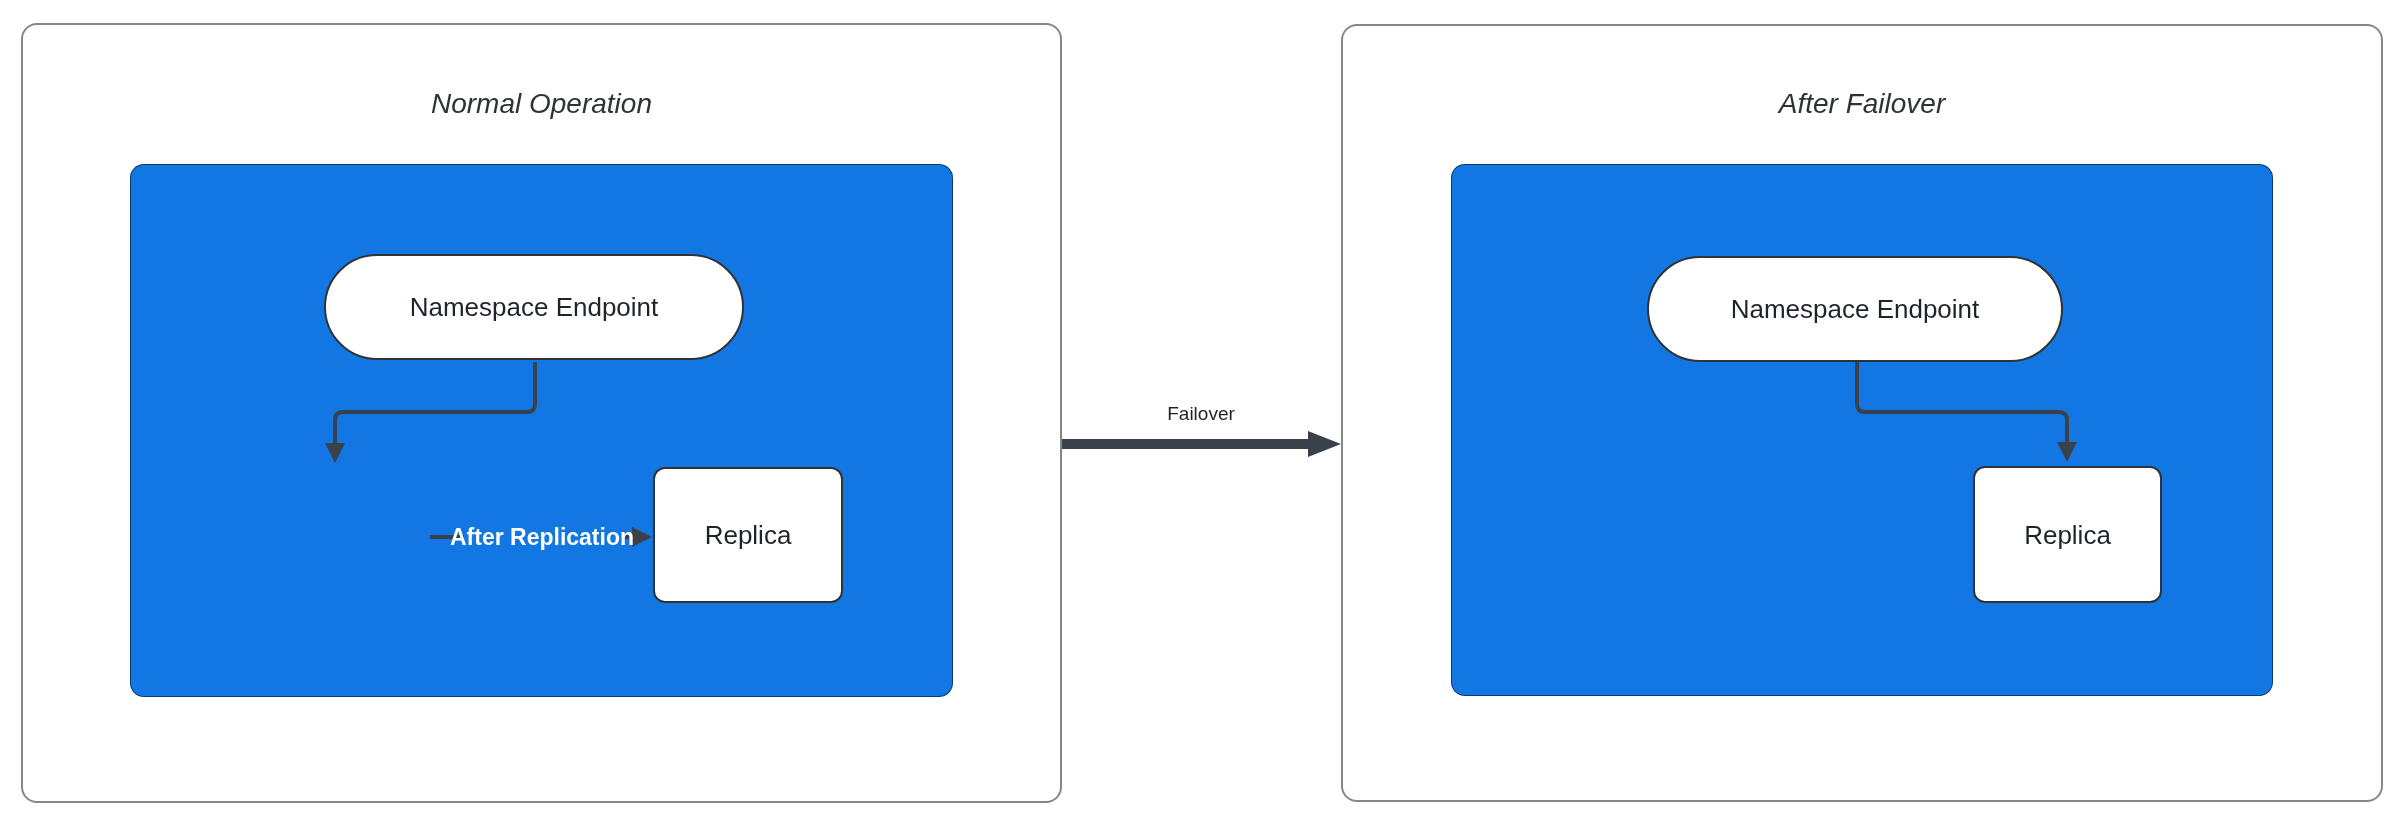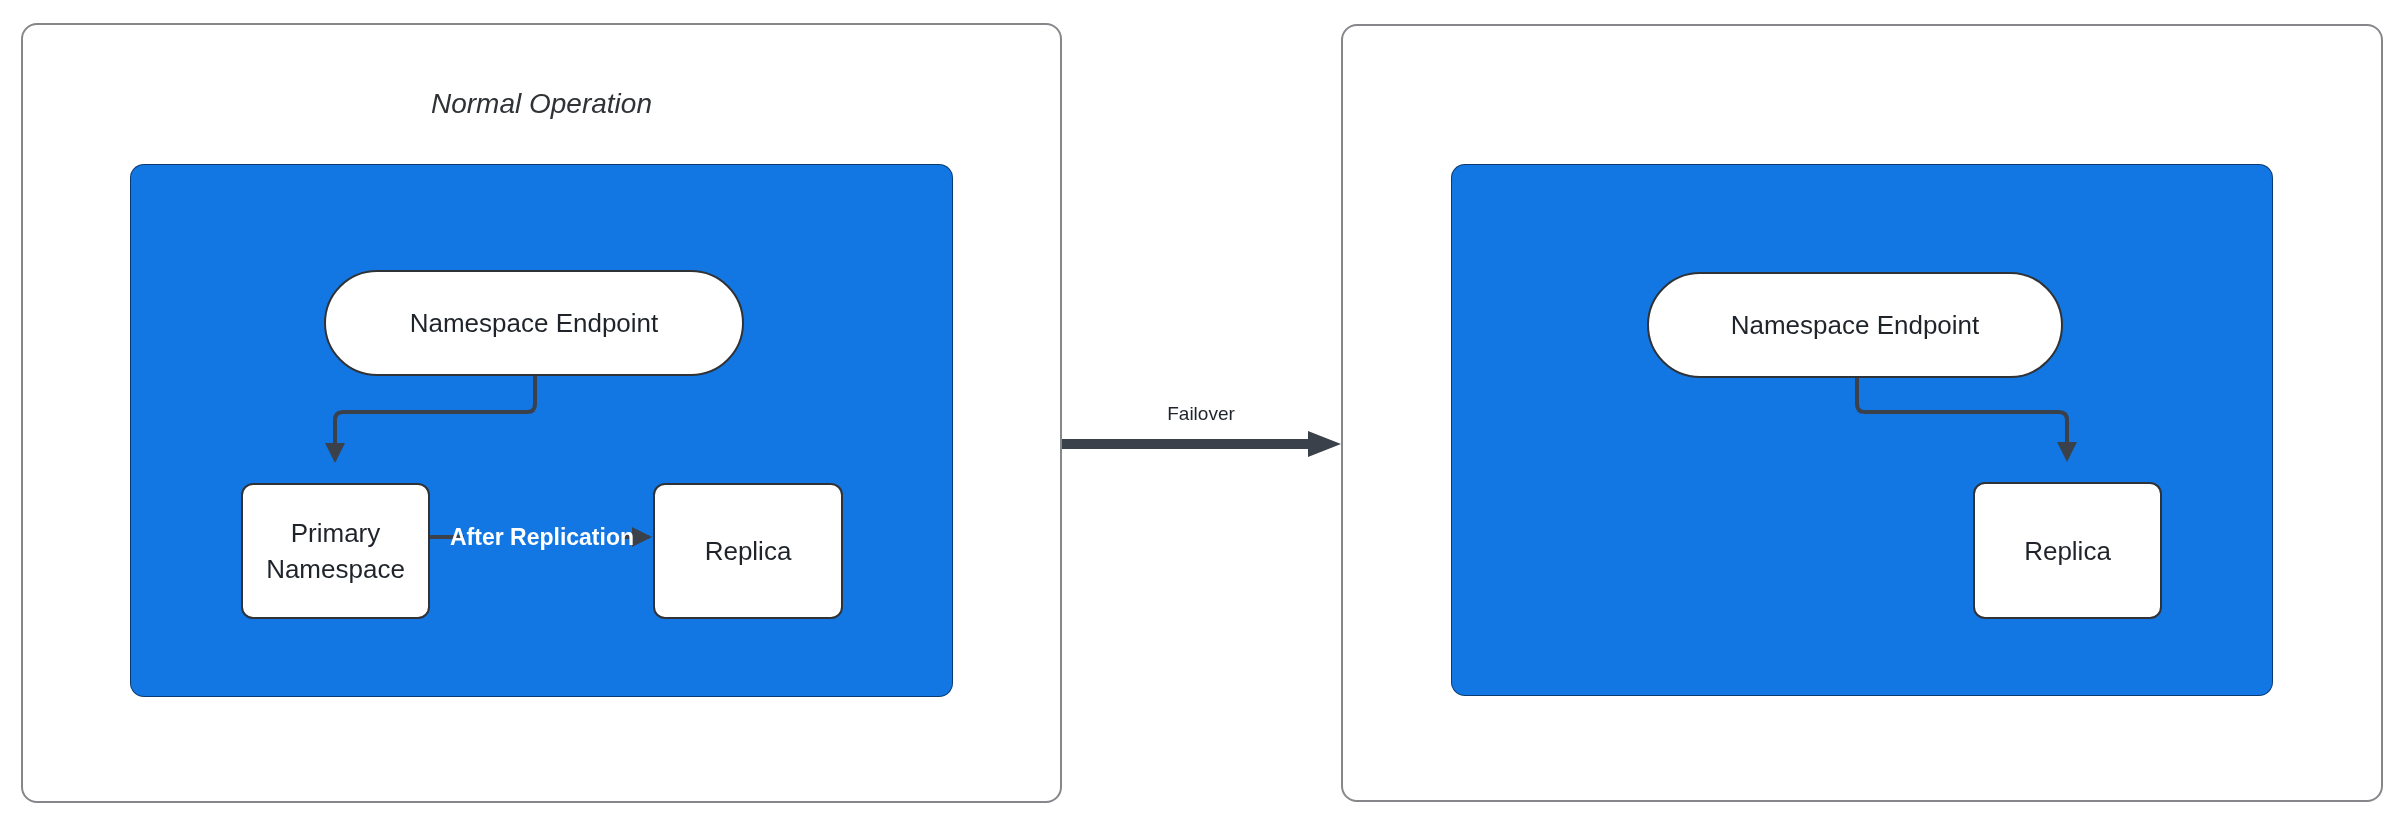--- a/index.html
+++ b/index.html
@@ -27,23 +27,23 @@
 
   .container-rect{position:absolute;background:var(--container-fill);border:1px solid rgba(0,0,0,0.5);border-radius:14px;box-sizing:border-box;z-index:1;}
   .container-left{left:130px;top:164px;width:823px;height:533px;}
   .container-right{left:1451px;top:164px;width:822px;height:532px;}
 
   svg.edges{position:absolute;left:0;top:0;width:2407px;height:828px;z-index:5;}
   .edge-path{stroke:var(--edge);stroke-width:4;fill:none;stroke-linejoin:round;}
   .edge-thick{stroke:var(--edge);stroke-width:10;fill:none;}
   .arrow-fill{fill:var(--edge);}
 
-  .node{position:absolute;display:flex;align-items:center;justify-content:center;text-align:center;
+  .node{position:absolute;display:flex;align-items:center;justify-content:center;
         background:var(--node-fill);border:2px solid var(--node-border);box-sizing:border-box;
-        color:var(--node-text);font-size:26px;line-height:36px;z-index:10;margin-top:16px;}
+        color:var(--node-text);font-size:26px;line-height:36px;z-index:10;}
   .stadium{border-radius:53px;}
   .rect{border-radius:12px;padding:0 14px;}
 
   .stadium-left{left:324px;top:254px;width:420px;height:106px;}
   .primary-left{left:241px;top:467px;width:189px;height:136px;}
   .replica-left{left:653px;top:467px;width:190px;height:136px;}
 
   .stadium-right{left:1647px;top:256px;width:416px;height:106px;}
   .recovering-right{left:1562px;top:466px;width:189px;height:138px;background:var(--disabled-fill);color:var(--disabled-text);font-style:italic;}
   .replica-right{left:1973px;top:466px;width:189px;height:137px;}
@@ -55,20 +55,21 @@
 </head>
 <body>
 
 <div class="stage">
 
   <div class="panel panel-left"></div>
   <div class="panel-title title-left">Normal Operation</div>
   <div class="container-rect container-left"></div>
 
   <div class="panel panel-right"></div>
+  <div class="panel-title title-right">After Failover</div>
   <div class="container-rect container-right"></div>
 
   <svg class="edges" viewBox="0 0 2407 828" xmlns="http://www.w3.org/2000/svg">
     <defs>
       <marker id="arrow" viewBox="0 0 10 10" refX="8.5" refY="5" markerWidth="5" markerHeight="5" orient="auto">
         <path d="M0,0 L10,5 L0,10 Z" class="arrow-fill" fill="#3A414B"></path>
       </marker>
     </defs>
 
     <path class="edge-path" d="M535,362 L535,404 Q535,412 527,412 L343,412 Q335,412 335,420 L335,460" marker-end="url(#arrow)"></path>
@@ -78,23 +79,20 @@
 
     <path class="edge-path" d="M1857,362 L1857,404 Q1857,412 1865,412 L2059,412 Q2067,412 2067,420 L2067,459" marker-end="url(#arrow)"></path>
 
     <path class="edge-thick" d="M1062,444 L1312,444"></path>
     <polygon class="arrow-fill" points="1308,431 1341,444 1308,457" fill="#3A414B"></polygon>
   </svg>
 
   <div class="node stadium stadium-left">
     <span>Namespace Endpoint</span>
   </div>
-  <div class="node rect primary-left">
-    <span>Primary Namespace</span>
-  </div>
   <div class="node rect replica-left">
     <span>Replica</span>
   </div>
   <div class="edge-label replication-label">After Replication</div>
 
   <div class="node stadium stadium-right">
     <span>Namespace Endpoint</span>
   </div>
   <div class="node rect replica-right">
     <span>Replica</span>

